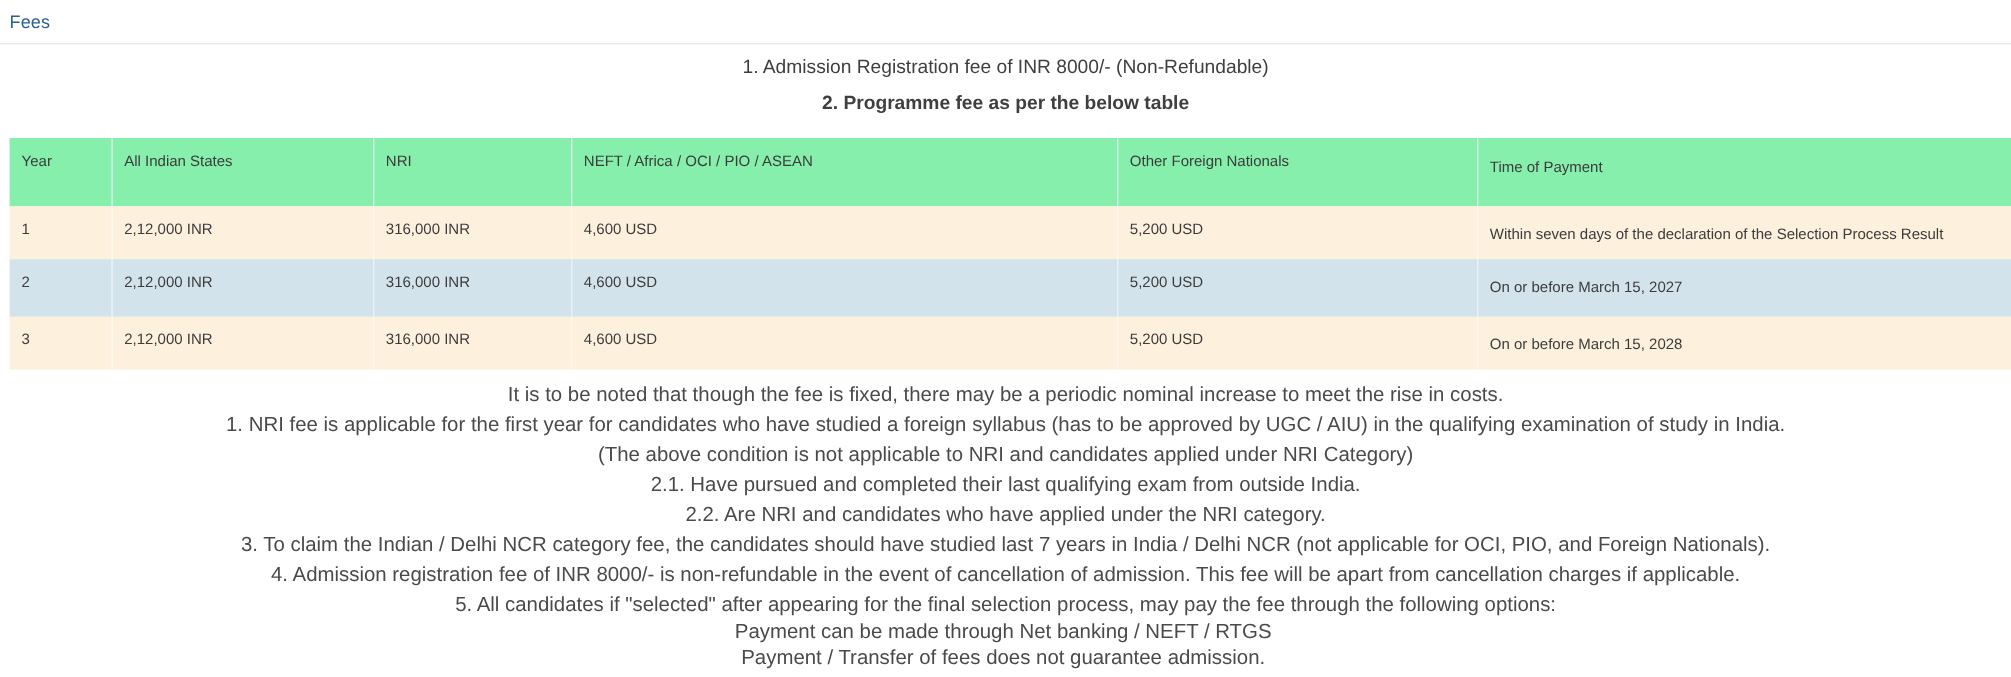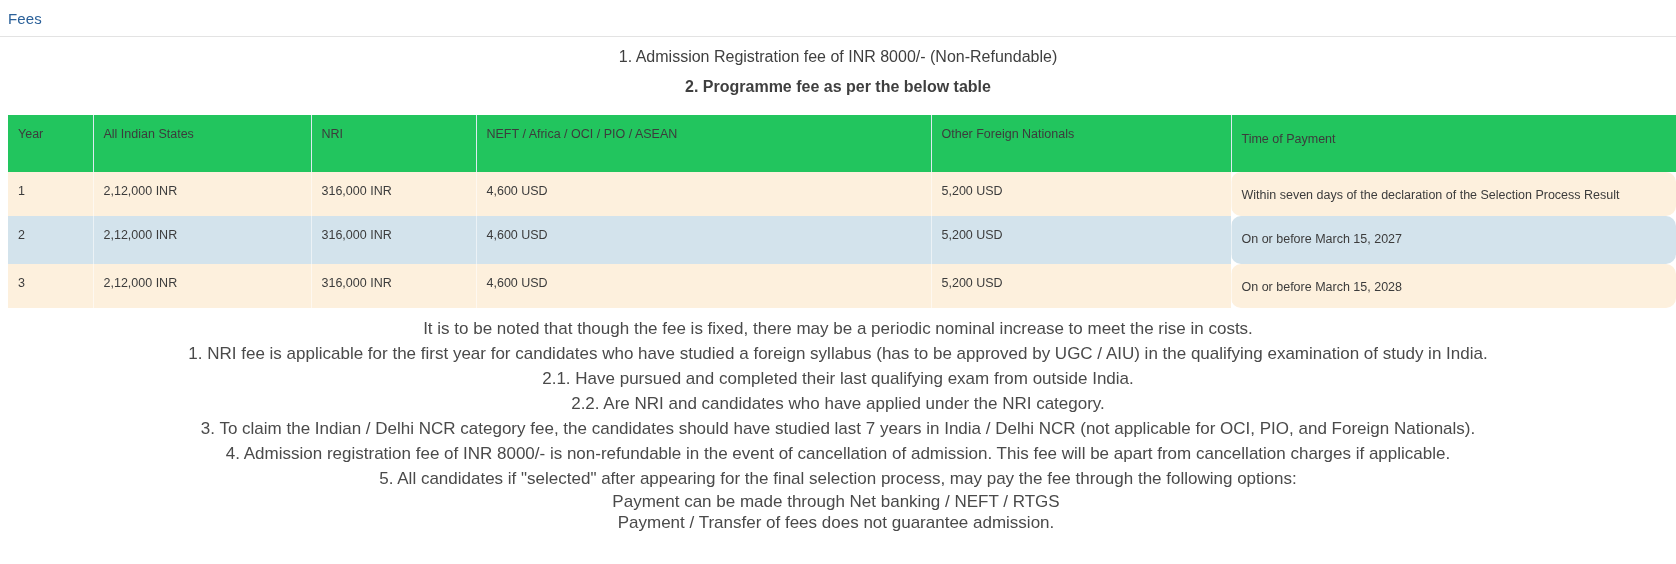--- a/index.html
+++ b/index.html
@@ -60,21 +60,21 @@
     table-layout: fixed;
   }
   table.fees col.c-year    { width: 85px;  }
   table.fees col.c-indian  { width: 218px; }
   table.fees col.c-nri     { width: 165px; }
   table.fees col.c-saarc   { width: 455px; }
   table.fees col.c-other   { width: 300px; }
   table.fees col.c-time    { width: 445px; }
 
   table.fees th {
-    background: #22c55e;
+    background: #86efac;
     font-weight: 400;
     font-size: 12.5px;
     color: #3c3c3c;
     text-align: left;
     padding: 12px 0 18px 10px;
     vertical-align: top;
     border-right: 1px solid #dcebf2;
     height: 22px;
   }
   table.fees th.th-time {
@@ -85,21 +85,20 @@
     font-size: 12.5px;
     color: #3c3c3c;
     padding: 12px 0 12px 10px;
     vertical-align: top;
     border-right: 1px solid rgba(255,255,255,0.55);
     height: 16px;
   }
   table.fees td.td-time {
     padding-top: 16px;
     border-right: none;
-    border-radius: 10px;
   }
   table.fees tr.row-odd  td { background: #fdf0dd; }
   table.fees tr.row-even td { background: #d3e3ec; }
   table.fees tr.row-even td.td-time { padding-bottom: 16px; }
 
   
   .notes {
     padding-top: 8px;
   }
   .note {
@@ -171,20 +170,21 @@
         <td>5,200 USD</td>
         <td class="td-time">On or before March 15, 2028</td>
       </tr>
     </tbody>
   </table>
 </div>
 
 <div class="notes">
   <div class="note">It is to be noted that though the fee is fixed, there may be a periodic nominal increase to meet the rise in costs.</div>
   <div class="note">1. NRI fee is applicable for the first year for candidates who have studied a foreign syllabus (has to be approved by UGC / AIU) in the qualifying examination of study in India.</div>
+  <div class="note">(The above condition is not applicable to NRI and candidates applied under NRI Category)</div>
   <div class="note">2.1. Have pursued and completed their last qualifying exam from outside India.</div>
   <div class="note">2.2. Are NRI and candidates who have applied under the NRI category.</div>
   <div class="note">3. To claim the Indian / Delhi NCR category fee, the candidates should have studied last 7 years in India / Delhi NCR (not applicable for OCI, PIO, and Foreign Nationals).</div>
   <div class="note">4. Admission registration fee of INR 8000/- is non-refundable in the event of cancellation of admission. This fee will be apart from cancellation charges if applicable.</div>
   <div class="note">5. All candidates if "selected" after appearing for the final selection process, may pay the fee through the following options:</div>
   <div class="note tight">Payment can be made through Net banking / NEFT / RTGS</div>
   <div class="note tight">Payment / Transfer of fees does not guarantee admission.</div>
 </div>
 
 </body></html>

